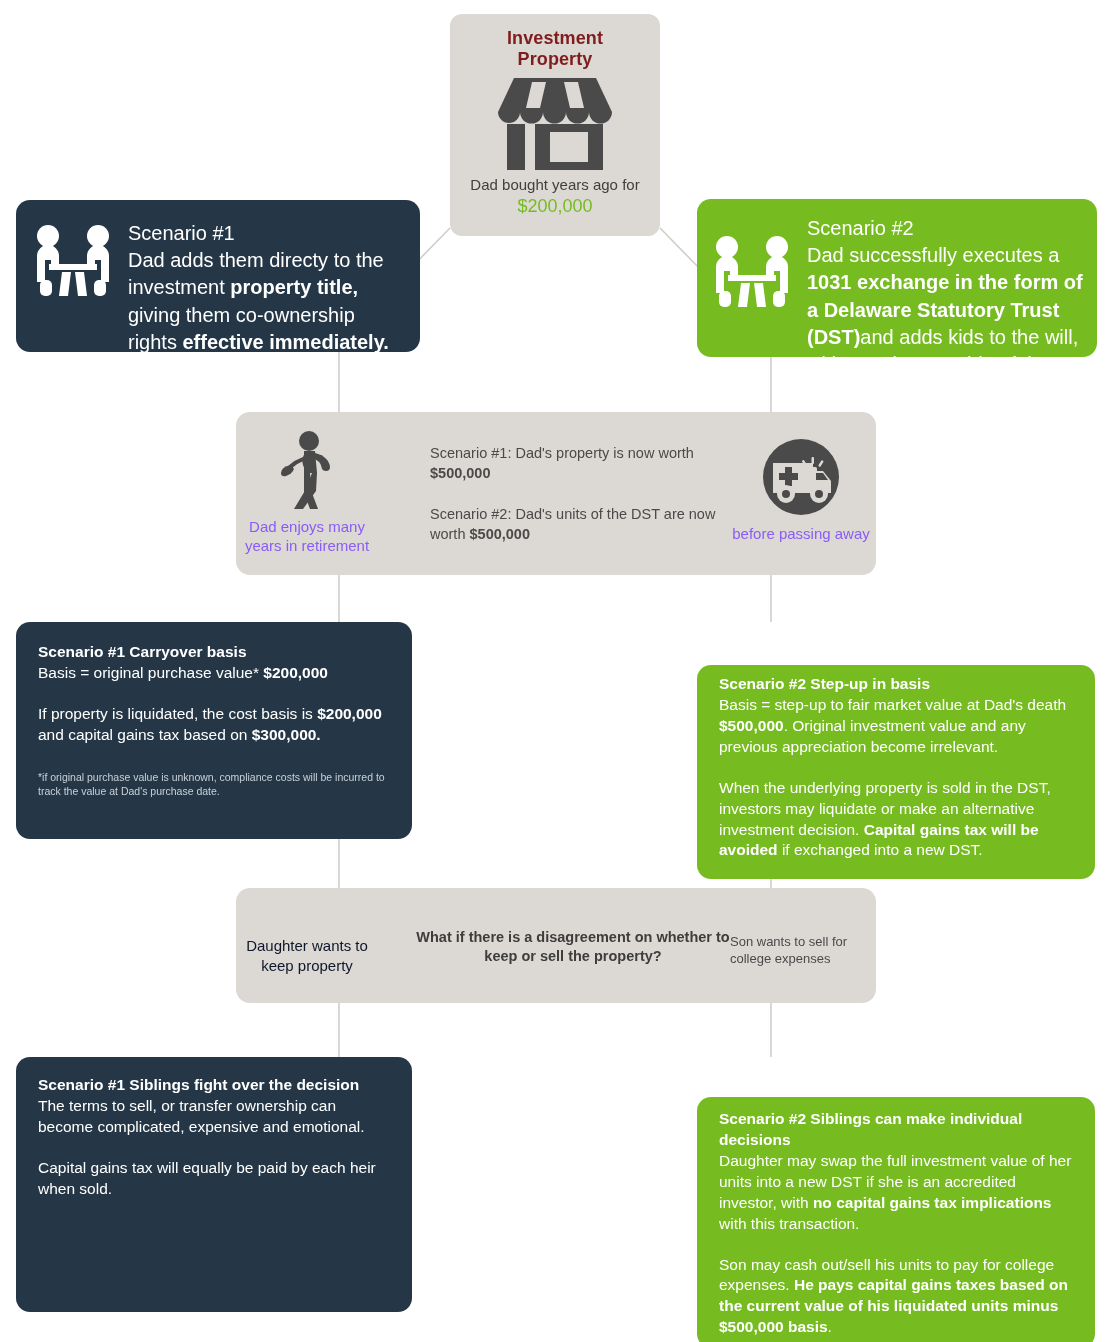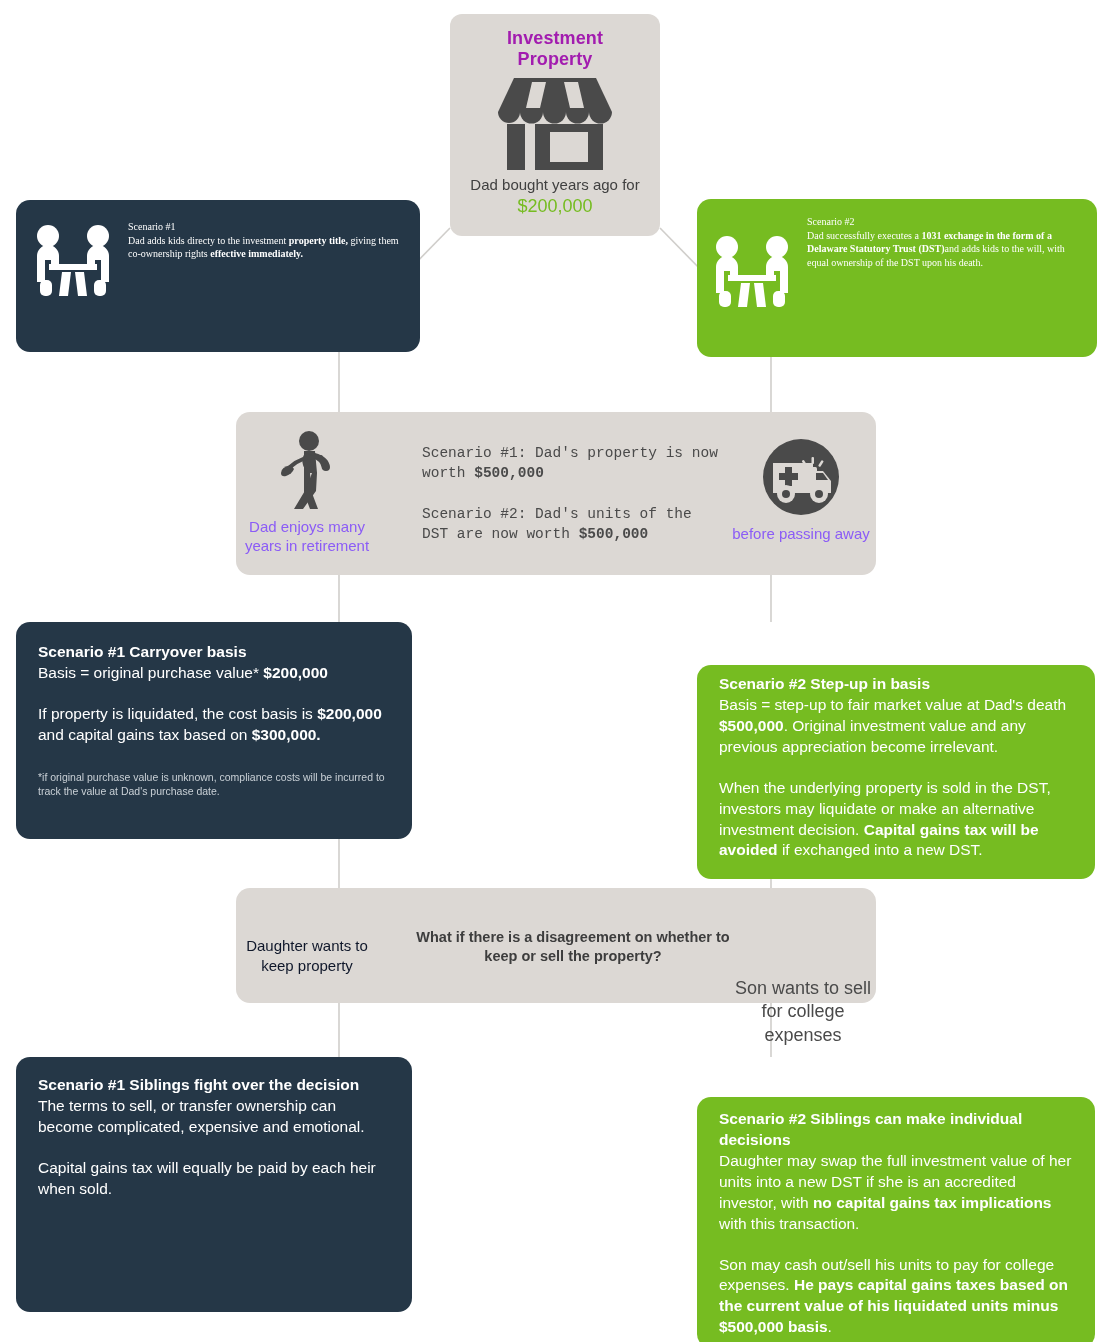--- a/index.html
+++ b/index.html
@@ -44,21 +44,21 @@
     top: 14px;
     width: 210px;
     height: 222px;
     border-radius: 12px;
     text-align: center;
     padding-top: 14px;
   }
   #investment-title {
     font-size: 18px;
     font-weight: bold;
-    color: #a21caf;
+    color: #7f1d1d;
     line-height: 1.18;
     letter-spacing: .1px;
   }
   #shop-icon-wrap {
     margin-top: 6px;
     height: 96px;
     display: flex;
     align-items: center;
     justify-content: center;
   }
@@ -94,25 +94,24 @@
     align-items: flex-start;
     padding: 14px 14px 10px 14px;
   }
   .people-icon-wrap {
     flex: 0 0 auto;
     width: 96px;
     padding-top: 6px;
   }
   #scenario2-card .people-icon-wrap { padding-top: 22px; }
   .scenario-text {
-    font-size: 10px;
+    font-size: 20px;
     line-height: 1.36;
     color: #ffffff;
     padding-top: 2px;
-    font-family: Liberation Serif, serif;
   }
   .scenario-text b { font-weight: bold; }
 
   
   #retirement-band {
     left: 236px;
     top: 412px;
     width: 640px;
     height: 163px;
   }
@@ -132,21 +131,21 @@
   }
   #band-middle-text {
     position: absolute;
     left: 422px;
     top: 444px;
     width: 300px;
     font-size: 14.5px;
     color: #4a4a4a;
     line-height: 1.35;
   }
-  #band-middle-text p { margin: 0 0 22px 0; font-family: Liberation Mono, monospace; }
+  #band-middle-text p { margin: 0 0 22px 8px; }
   #band-middle-text b { font-weight: bold; }
   #ambulance-block {
     position: absolute;
     left: 727px;
     top: 434px;
     width: 148px;
     text-align: center;
   }
   #ambulance-icon-wrap { height: 86px; display:flex; align-items:center; justify-content:center; }
 
@@ -205,24 +204,23 @@
     width: 316px;
     text-align: center;
     font-size: 14.5px;
     font-weight: bold;
     color: #3d3d3d;
     line-height: 1.33;
   }
   #son-text {
     position: absolute;
     left: 730px;
-    top: 977px;
+    top: 934px;
     width: 146px;
-    text-align: center;
-    font-size: 18px;
+    font-size: 13px;
     color: #4a4a4a;
     line-height: 1.3;
   }
 
   
   #outcome1-card {
     left: 16px;
     top: 1057px;
     width: 396px;
     height: 255px;
@@ -305,21 +303,21 @@
           <path d="M5 32 a11 11 0 0 1 22 0 v10 h-8 v-6 h-6 v22 h-8 Z"></path>
           <path d="M77 32 a11 11 0 0 0 -22 0 v10 h8 v-6 h6 v22 h8 Z"></path>
           <rect x="17" y="40" width="48" height="6"></rect>
           <path d="M30 48 h9 l-3 24 h-9 Z"></path>
           <path d="M52 48 h-9 l3 24 h9 Z"></path>
           <rect x="8" y="56" width="12" height="16" rx="5"></rect>
           <rect x="62" y="56" width="12" height="16" rx="5"></rect>
         </g>
       </svg>
     </div>
-    <div class="scenario-text"><span>Scenario #1</span><br><span>Dad adds kids directy to the investment </span><b>property title,</b><span> giving them co-ownership rights </span><b>effective immediately.</b></div>
+    <div class="scenario-text"><span>Scenario #1</span><br><span>Dad adds them directy to the investment </span><b>property title,</b><span> giving them co-ownership rights </span><b>effective immediately.</b></div>
   </div>
 
   <div class="card green" id="scenario2-card">
     <div class="people-icon-wrap">
       <svg width="82" height="76" viewBox="0 0 82 76">
         <g fill="#ffffff">
           <circle cx="16" cy="12" r="11"></circle>
           <circle cx="66" cy="12" r="11"></circle>
           <path d="M5 32 a11 11 0 0 1 22 0 v10 h-8 v-6 h-6 v22 h-8 Z"></path>
           <path d="M77 32 a11 11 0 0 0 -22 0 v10 h8 v-6 h6 v22 h8 Z"></path>

